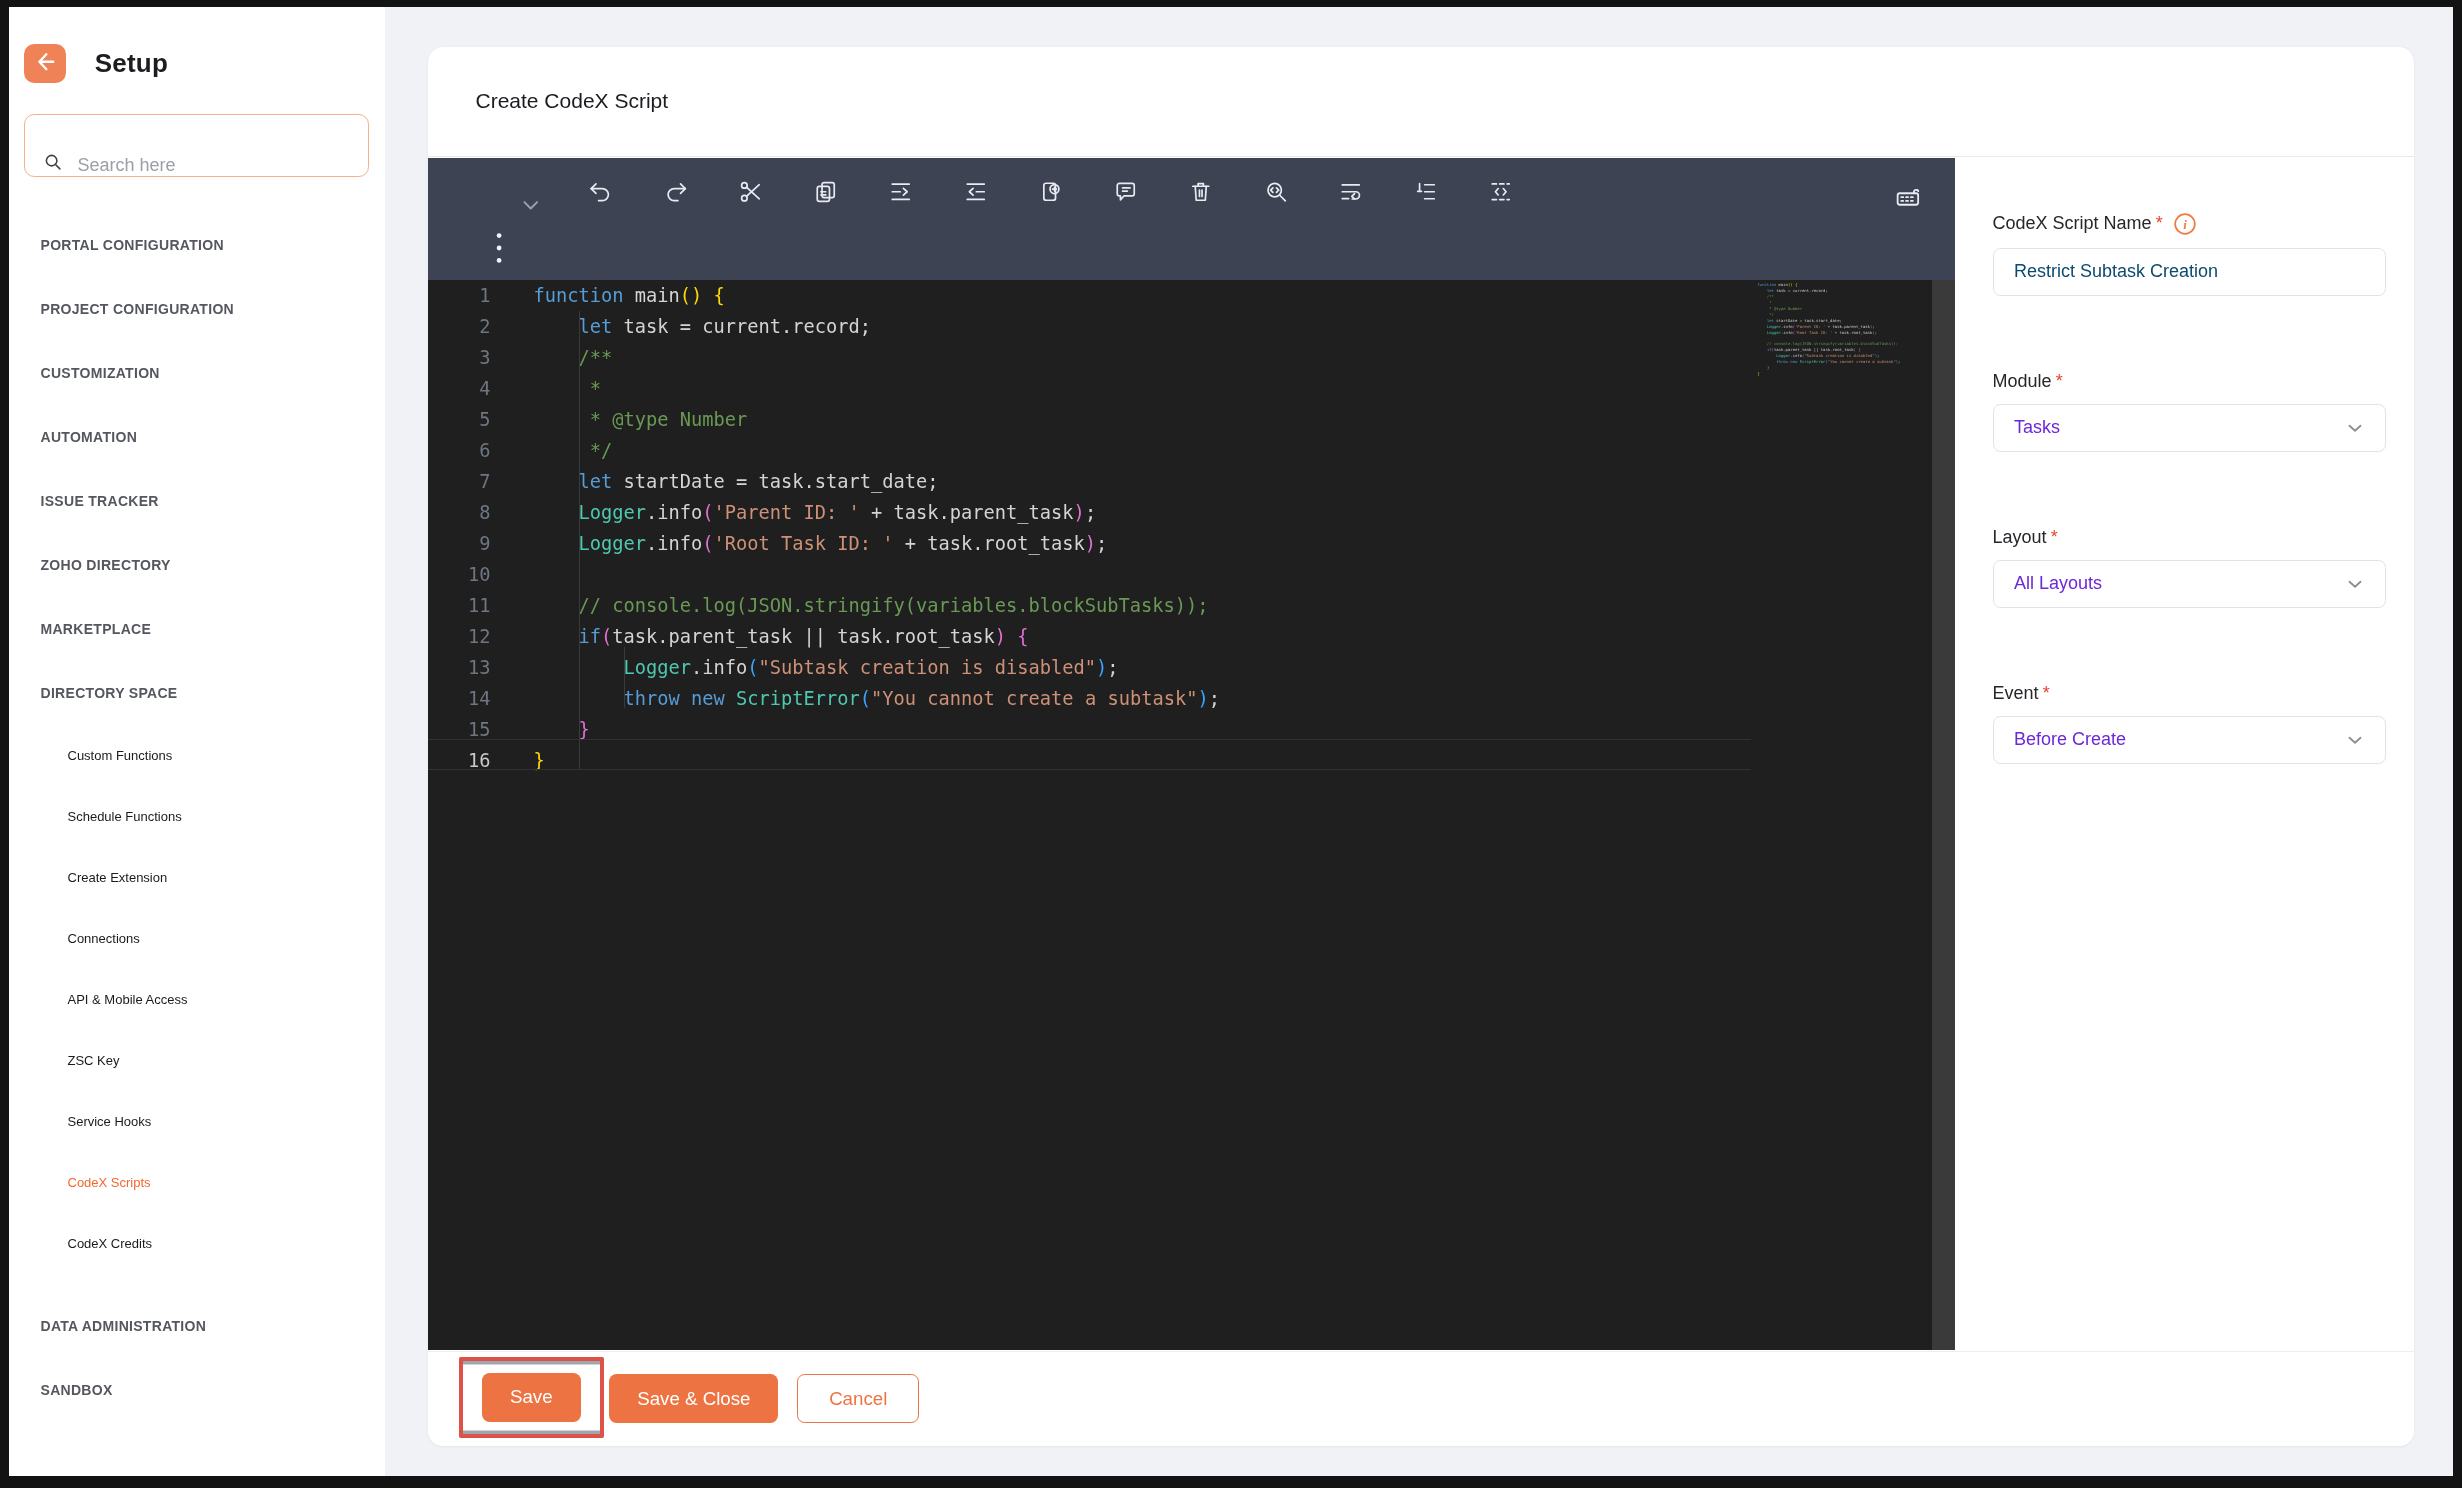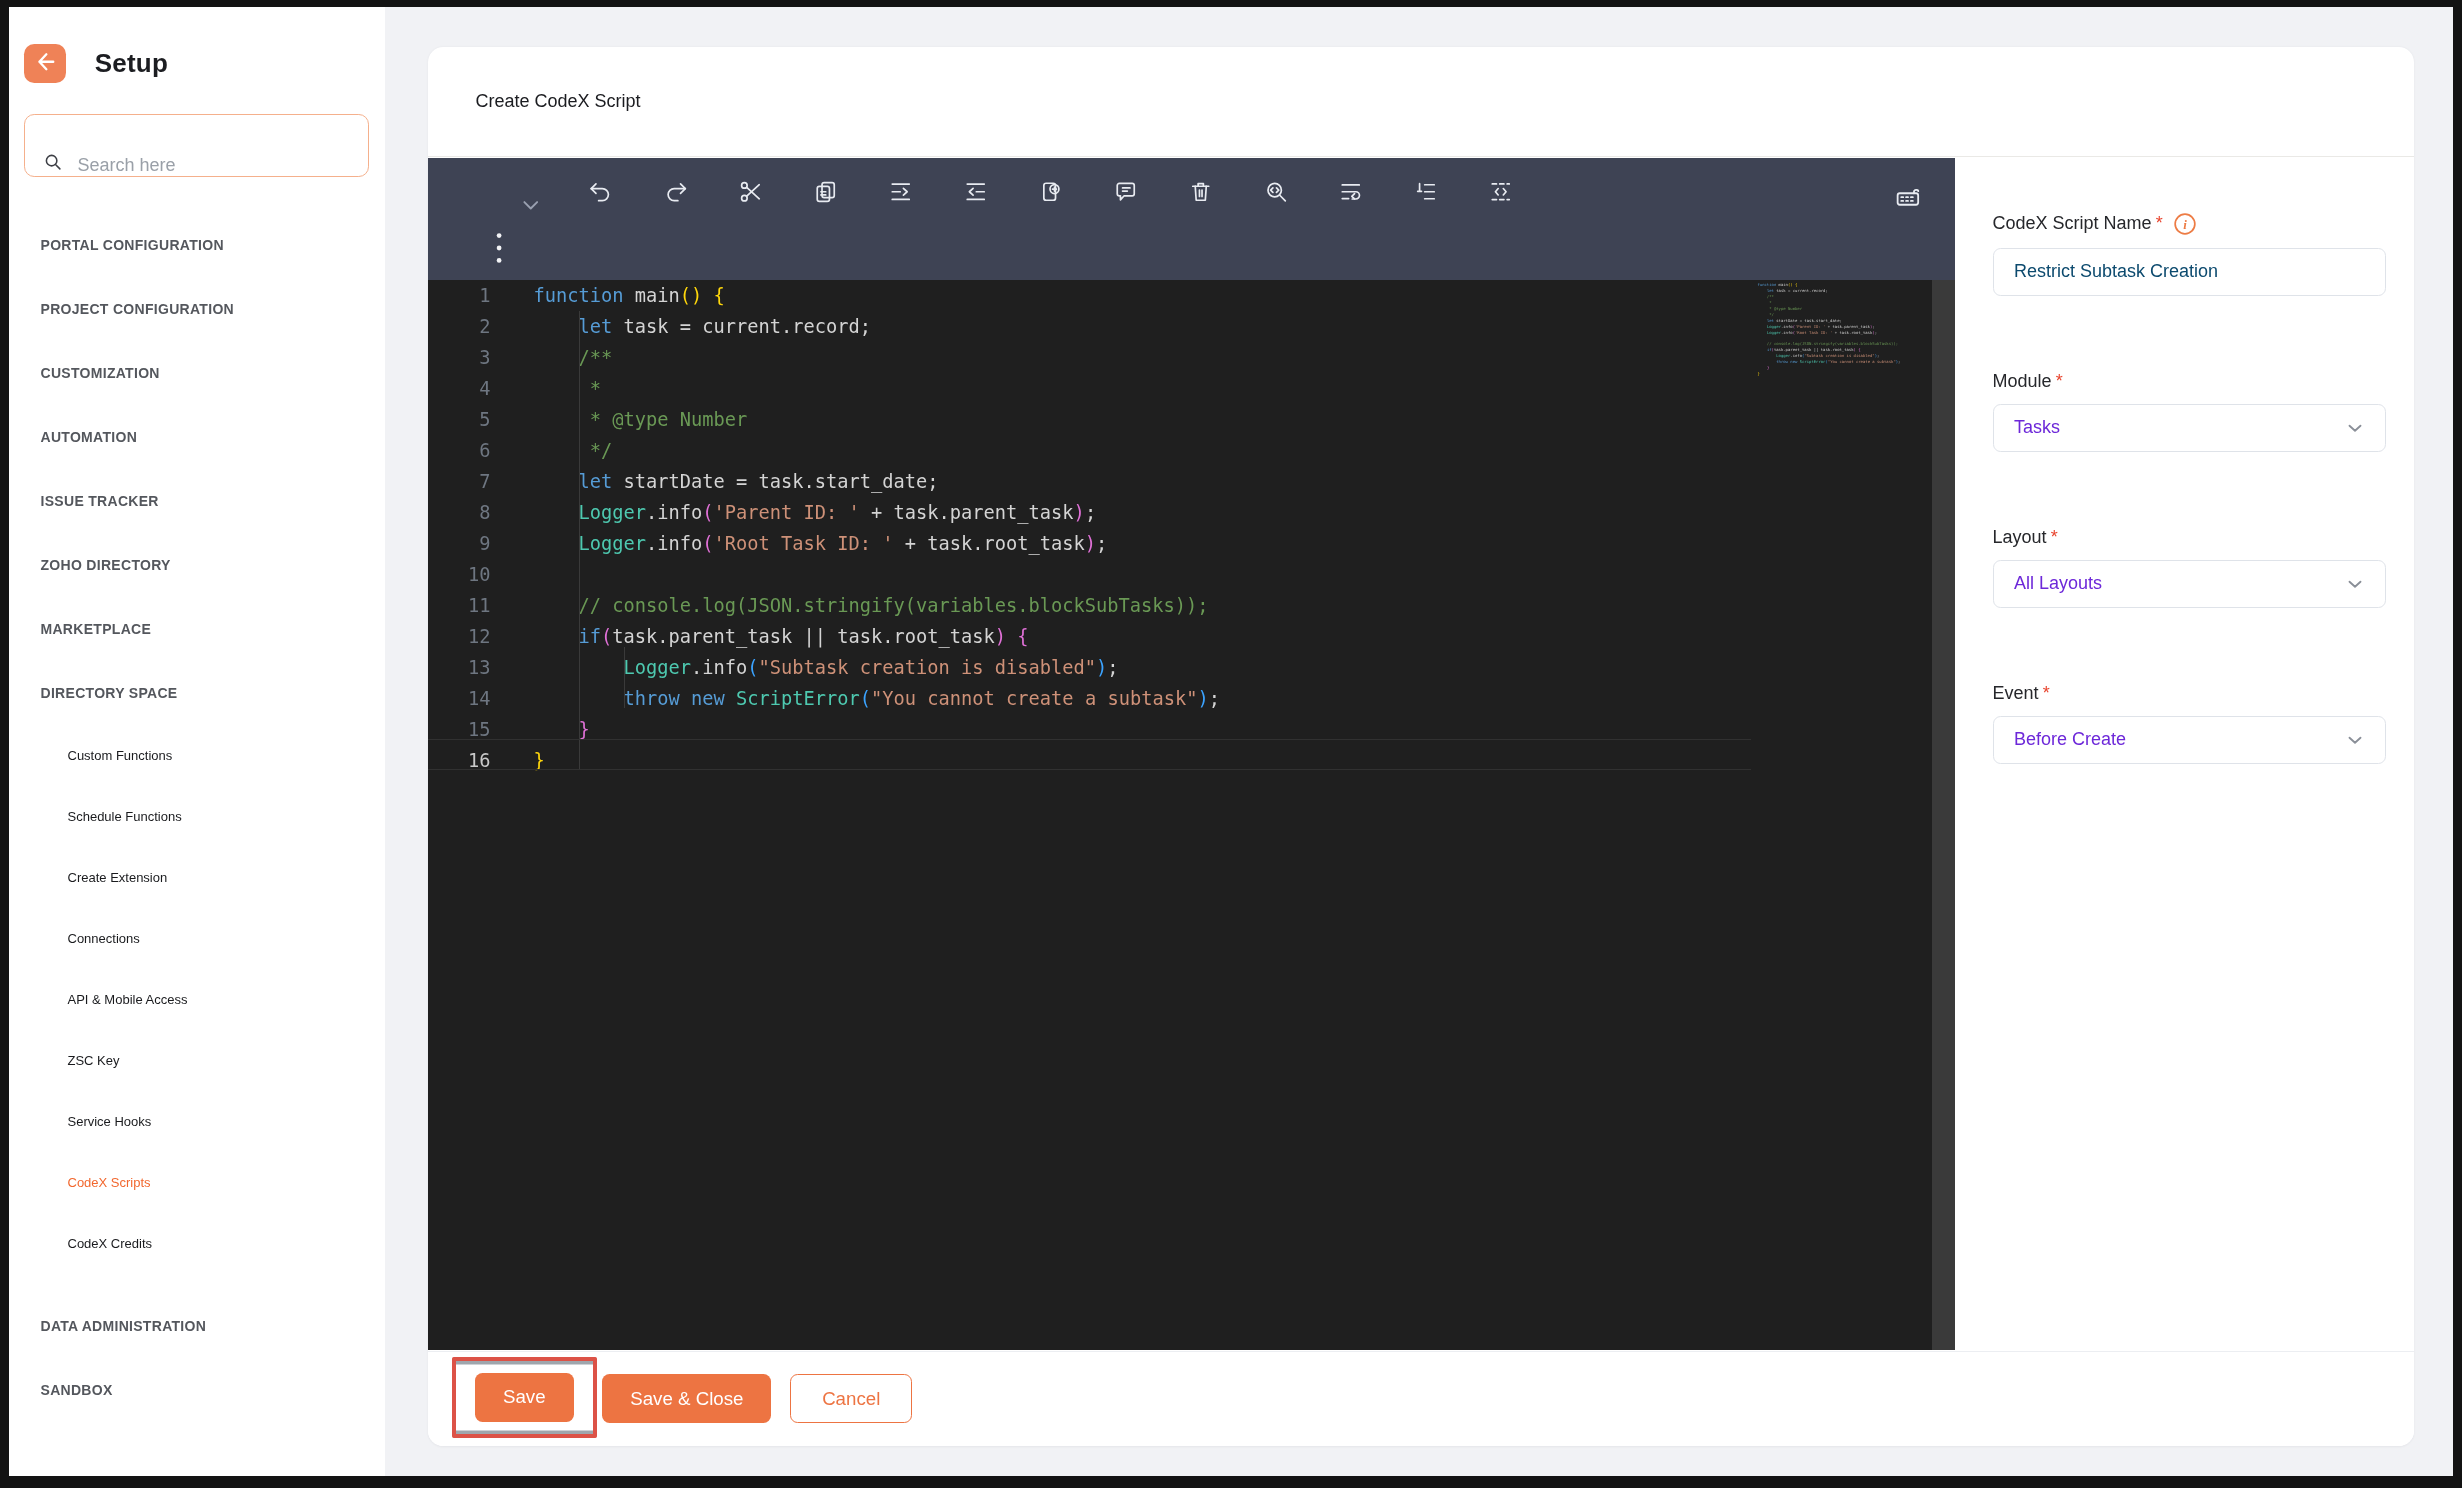--- a/index.html
+++ b/index.html
@@ -21,21 +21,21 @@
   .nav-item { display:flex; align-items:center; cursor:pointer; }
   .nav-item.section { height:64px; padding-left:32px; font-size:14px; font-weight:600; color:#54575d; letter-spacing:0.3px; }
   .nav-item.sub { height:61px; padding-left:59px; font-size:13px; color:#1a1b1e; }
   .nav-item.sub.active { color:#F2682F; }
   .nav-item.sub + .nav-item.section { margin-top:20.4px; }
 
   
   .main { position:absolute; left:376px; top:0; right:0; bottom:0; }
   .card { position:absolute; left:43px; top:40px; width:1986px; height:1399px; background:#fff; border-radius:15.3px; overflow:hidden; box-shadow:0 0.8px 2.5px rgba(30,35,48,.06); }
   .card-header { height:110px; display:flex; align-items:center; padding-left:48px; border-bottom:0.8px solid #EAE9E6; }
-  .card-title { font-size:18px; color:#1b1c20; font-weight:500; }
+  .card-title { font-size:21px; color:#1b1c20; font-weight:500; }
   .card-body { position:absolute; left:0; top:111px; right:0; height:1192px; display:flex; }
 
   
   .editor-pane { position:relative; width:1527px; height:100%; background:#1f1f1f; flex:none; }
   .toolbar { position:relative; height:122px; background:#3E4354; }
   .tb-row1 { position:absolute; left:0; top:20.4px; right:0; height:41px; display:flex; align-items:center; }
   .tb-chevron { position:absolute; left:90px; top:13.6px; cursor:pointer; }
   .tb-icons { position:absolute; left:160px; top:0; display:flex; align-items:center; gap:48px; }
   .tb-icon { width:27px; height:27px; display:flex; align-items:center; justify-content:center; cursor:pointer; }
   .tb-icon svg, .tb-chevron svg { display:block; }
@@ -63,21 +63,21 @@
   
   .right-panel { flex:1; background:#fff; padding:54px 0 0 38px; }
   .field-block { margin-bottom:75px; width:393px; }
   .field-label { display:flex; align-items:center; font-size:18px; color:#26272b; margin-bottom:12px; }
   .req-star { color:#E8442E; margin-left:4.2px; font-size:18px; }
   .info-icon { margin-left:10.2px; display:flex; cursor:pointer; }
   .text-field { width:100%; height:48px; border:1.3px solid #DFE3E9; border-radius:7.6px; font-size:18px; color:#0c4a6e; padding:0 20.4px; font-family:"Liberation Sans",sans-serif; outline:none; background:#fff; }
   .select-field { width:100%; height:48px; border:1.3px solid #DFE3E9; border-radius:7.6px; display:flex; align-items:center; justify-content:space-between; padding:0 18.7px 0 20.4px; font-size:18px; color:#6d28d9; cursor:pointer; background:#fff; }
 
   
-  .card-footer { position:absolute; left:0; right:0; bottom:0; height:95px; border-top:0.8px solid #ECEEF2; background:#fff; display:flex; align-items:center; padding-left:24px; }
+  .card-footer { position:absolute; left:0; right:0; bottom:0; height:95px; border-top:0.8px solid #ECEEF2; background:#fff; display:flex; align-items:center; padding-left:31px; }
   .btn { height:49px; border-radius:7.6px; font-size:18.7px; font-family:"Liberation Sans",sans-serif; cursor:pointer; display:flex; align-items:center; justify-content:center; }
   .btn-primary { background:#ED7442; color:#fff; border:none; padding:0 28px; }
   .btn-outline { background:#fff; color:#ED7442; border:1.3px solid #ED7442; padding:0 31px; }
   .save-annotation { border:4.2px solid #DC5247; border-radius:1.7px; padding:12px 19.5px; margin-right:5.1px; position:relative; top:-1.7px;
                      box-shadow: inset 0 4.2px 0 -0.8px #9FA6AD, inset 0 -4.2px 0 -0.8px #9FA6AD; }
   .gap22 { width:18.7px; flex:none; }
 </style>
 </head>
 <body>
 

